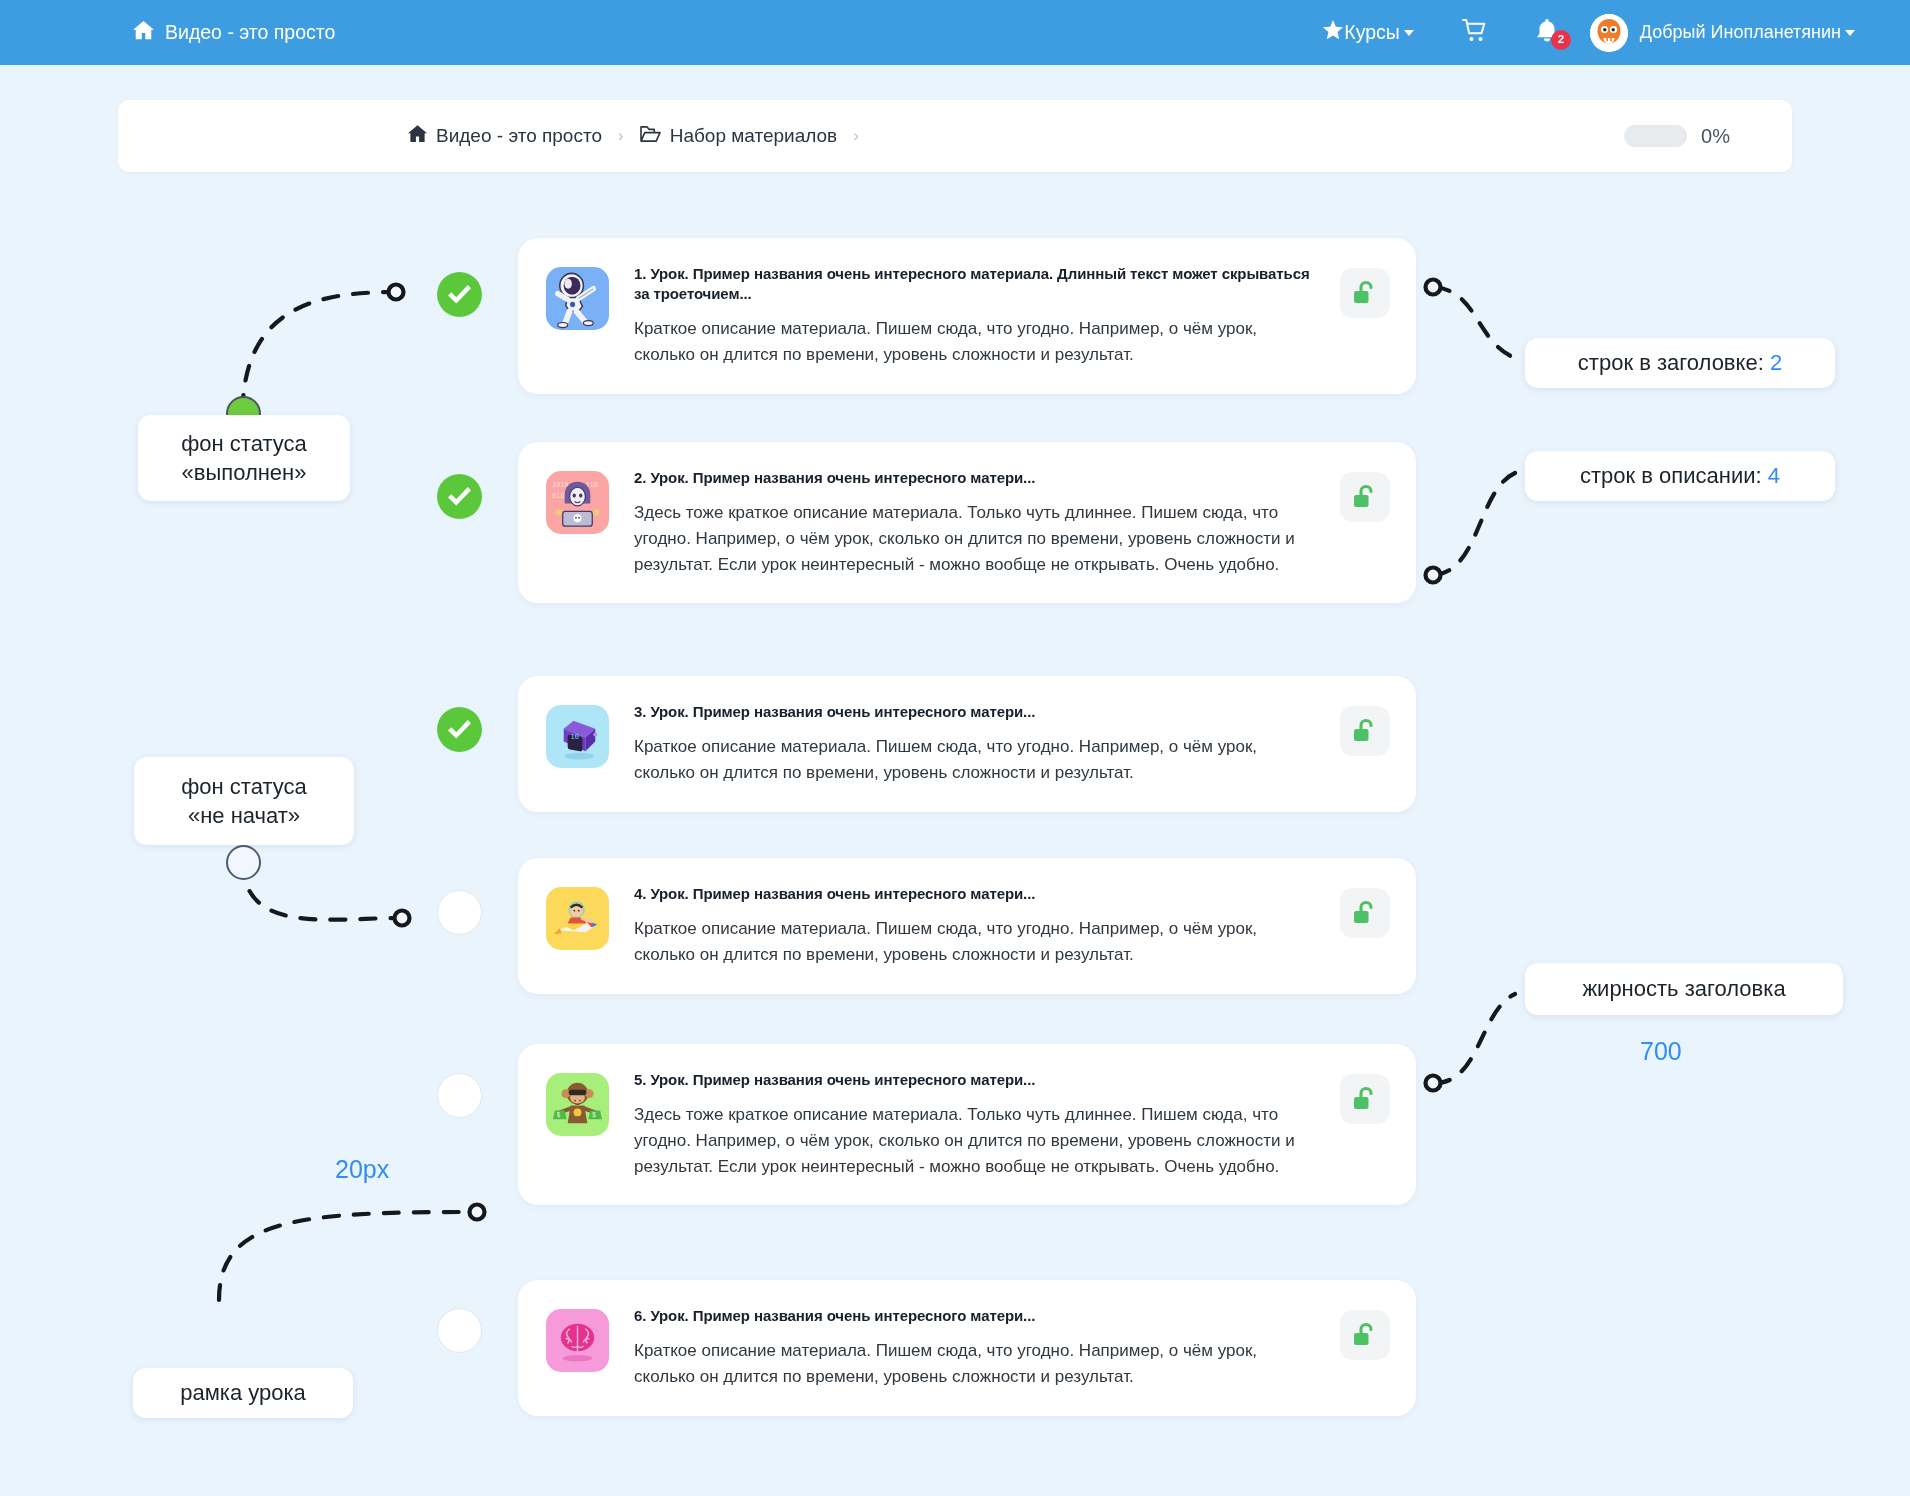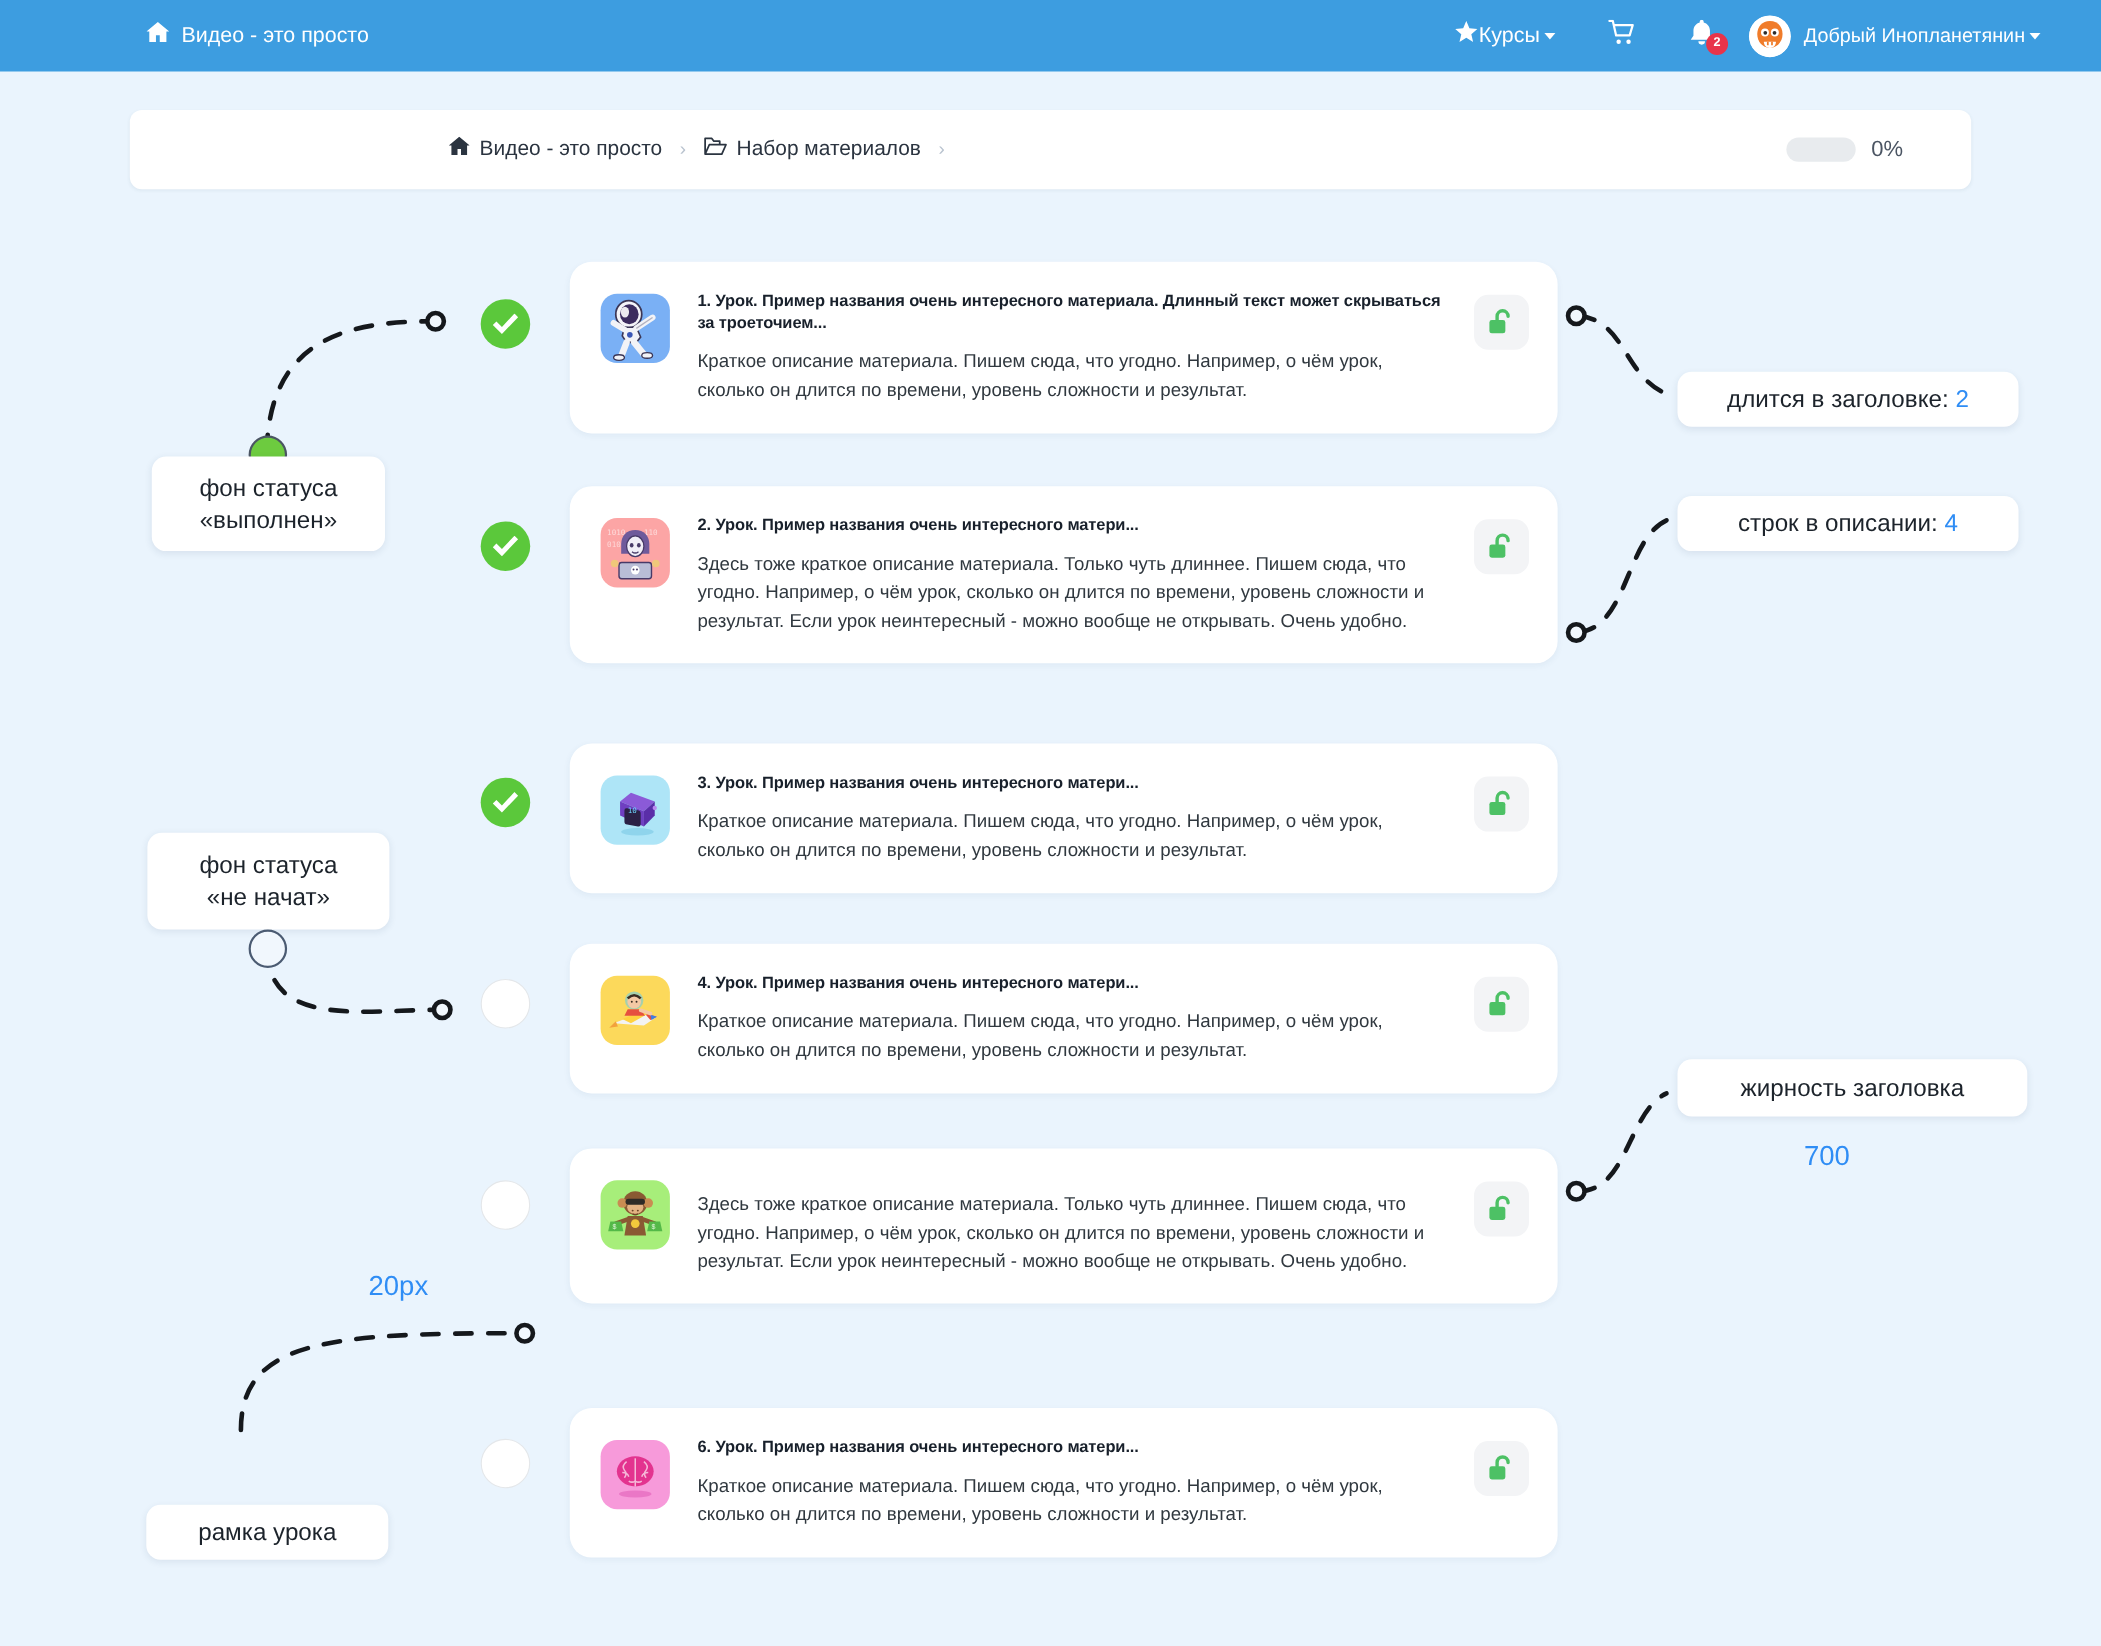--- a/index.html
+++ b/index.html
@@ -432,20 +432,21 @@
           <circle cx="32" cy="40" r="4" fill="#f3c93c"></circle>
           <path d="M25 36 14 40" stroke="#8a5a33" stroke-width="4.2" stroke-linecap="round"></path>
           <path d="M39 36 50 40" stroke="#8a5a33" stroke-width="4.2" stroke-linecap="round"></path>
           <path d="M9 38h10l2 9H7z" fill="#54b948"></path>
           <path d="M45 38h10l2 9H43z" fill="#54b948"></path>
           <text x="11" y="45" font-size="6.5" fill="#e8f8e0">$</text>
           <text x="47" y="45" font-size="6.5" fill="#e8f8e0">$</text>
         </svg>
       </div>
       <div class="lesson-text">
+        <div class="lesson-title clip">5. Урок. Пример названия очень интересного матери...</div>
         <div class="lesson-desc">Здесь тоже краткое описание материала. Только чуть длиннее. Пишем сюда, что угодно. Например, о чём урок, сколько он длится по времени, уровень сложности и результат. Если урок неинтересный - можно вообще не открывать. Очень удобно.</div>
       </div>
       <div class="lock">
         <svg width="25" height="27" viewBox="0 0 25 27">
           <path d="M8 11V7.5a5 5 0 0 1 10 0" fill="none" stroke="#4dc165" stroke-width="3.1" stroke-linecap="round"></path>
           <rect x="1" y="11" width="14.5" height="12" rx="2.2" fill="#4dc165"></rect>
         </svg>
       </div>
     </div>
   </div>
@@ -487,21 +488,21 @@
     <span>«выполнен»</span>
   </div>
 
   <div class="callout" style="left:134px; top:757px; width:220px; height:88px; flex-direction:column;">
     <span>фон статуса</span>
     <span>«не начат»</span>
   </div>
   <div class="dot-hollow" style="left:226px; top:845px;"></div>
 
   <div class="callout" style="left:1525px; top:338px; width:310px; height:50px;">
-    <span>длится в заголовке:</span>
+    <span>строк в заголовке:</span>
     <span>&nbsp;</span>
     <span class="num">2</span>
   </div>
 
   <div class="callout" style="left:1525px; top:451px; width:310px; height:50px;">
     <span>строк в описании:</span>
     <span>&nbsp;</span>
     <span class="num">4</span>
   </div>
 

